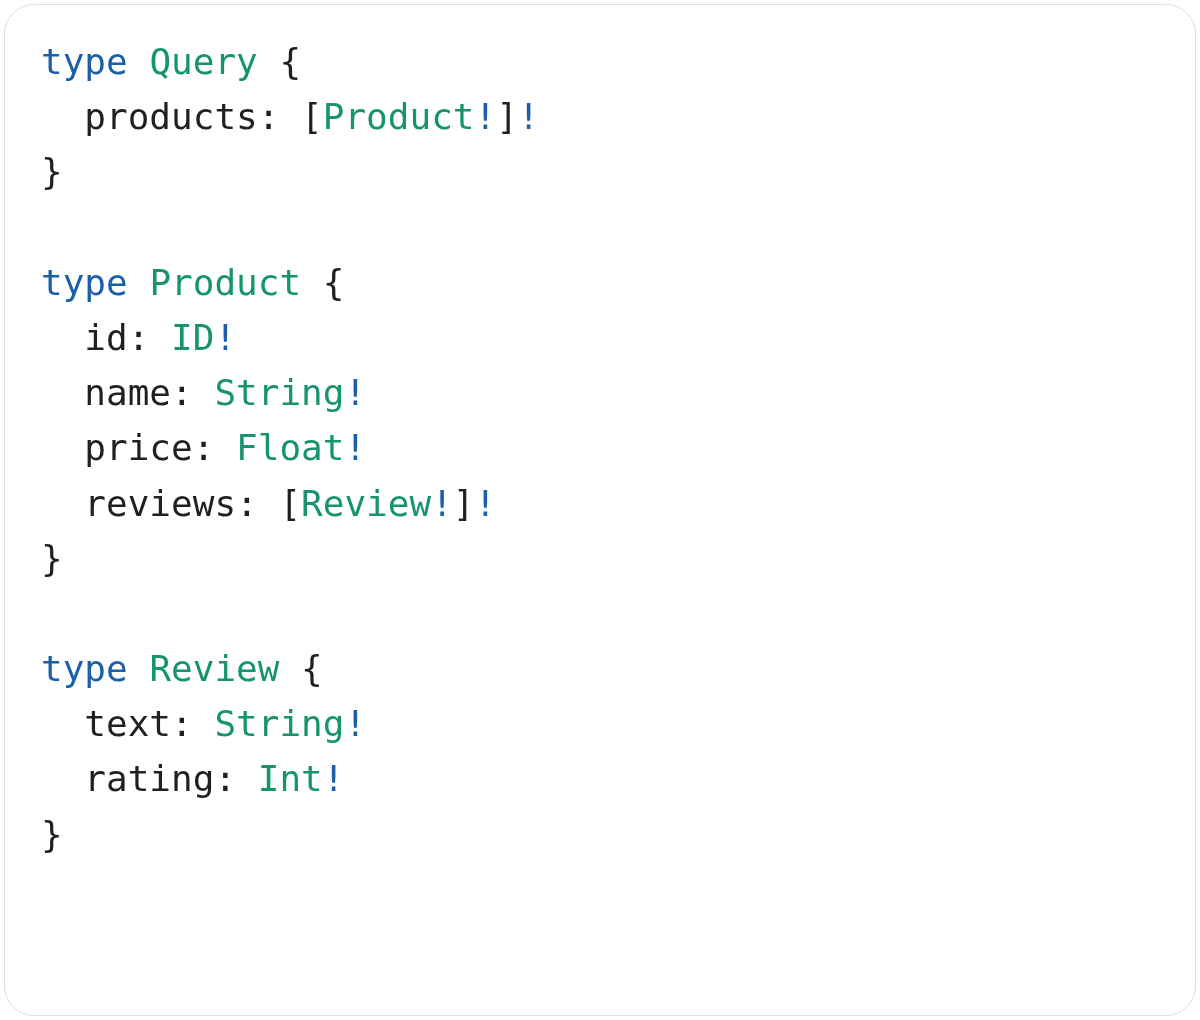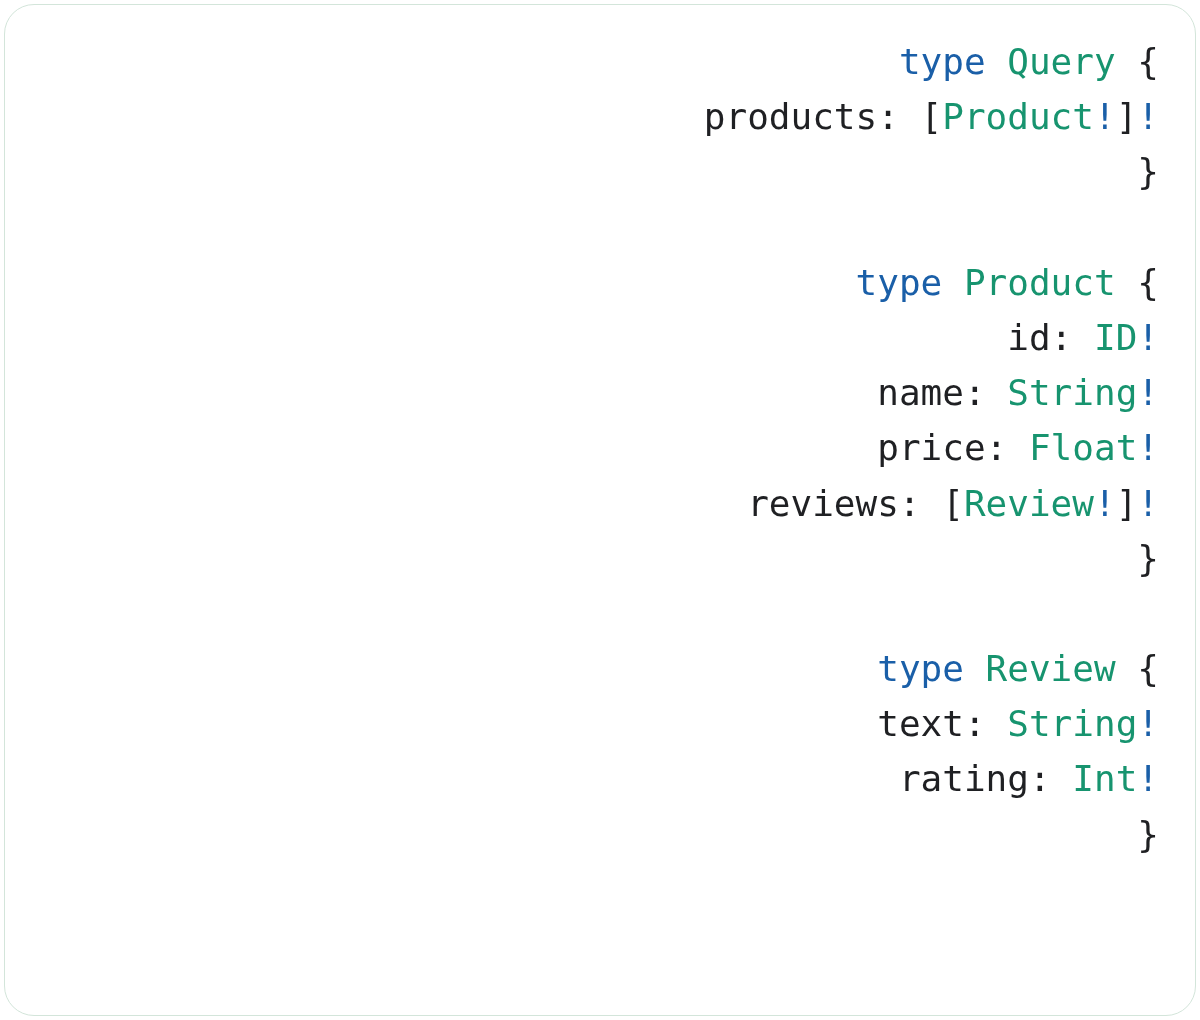--- a/index.html
+++ b/index.html
@@ -50,21 +50,20 @@
   }
   .code {
     margin: 0;
     padding: 29px 36px 0 36px;
     font-family: "DejaVu Sans Mono", "Liberation Mono", monospace;
     font-size: 36px;
     font-weight: 500;
     line-height: 55.2px;
     color: var(--plain, #1f2023);
     white-space: pre;
-    text-align: right;
   }
   .code-line { height: 55.2px; }
   .tok-keyword { color: var(--keyword, #1a5fa8); }
   .tok-type    { color: var(--type-name, #17946f); }
   .tok-plain   { color: var(--plain, #1f2023); }
   .tok-bang    { color: var(--bang, #1a5fa8); }
 </style>
 </head>
 <body>
 

